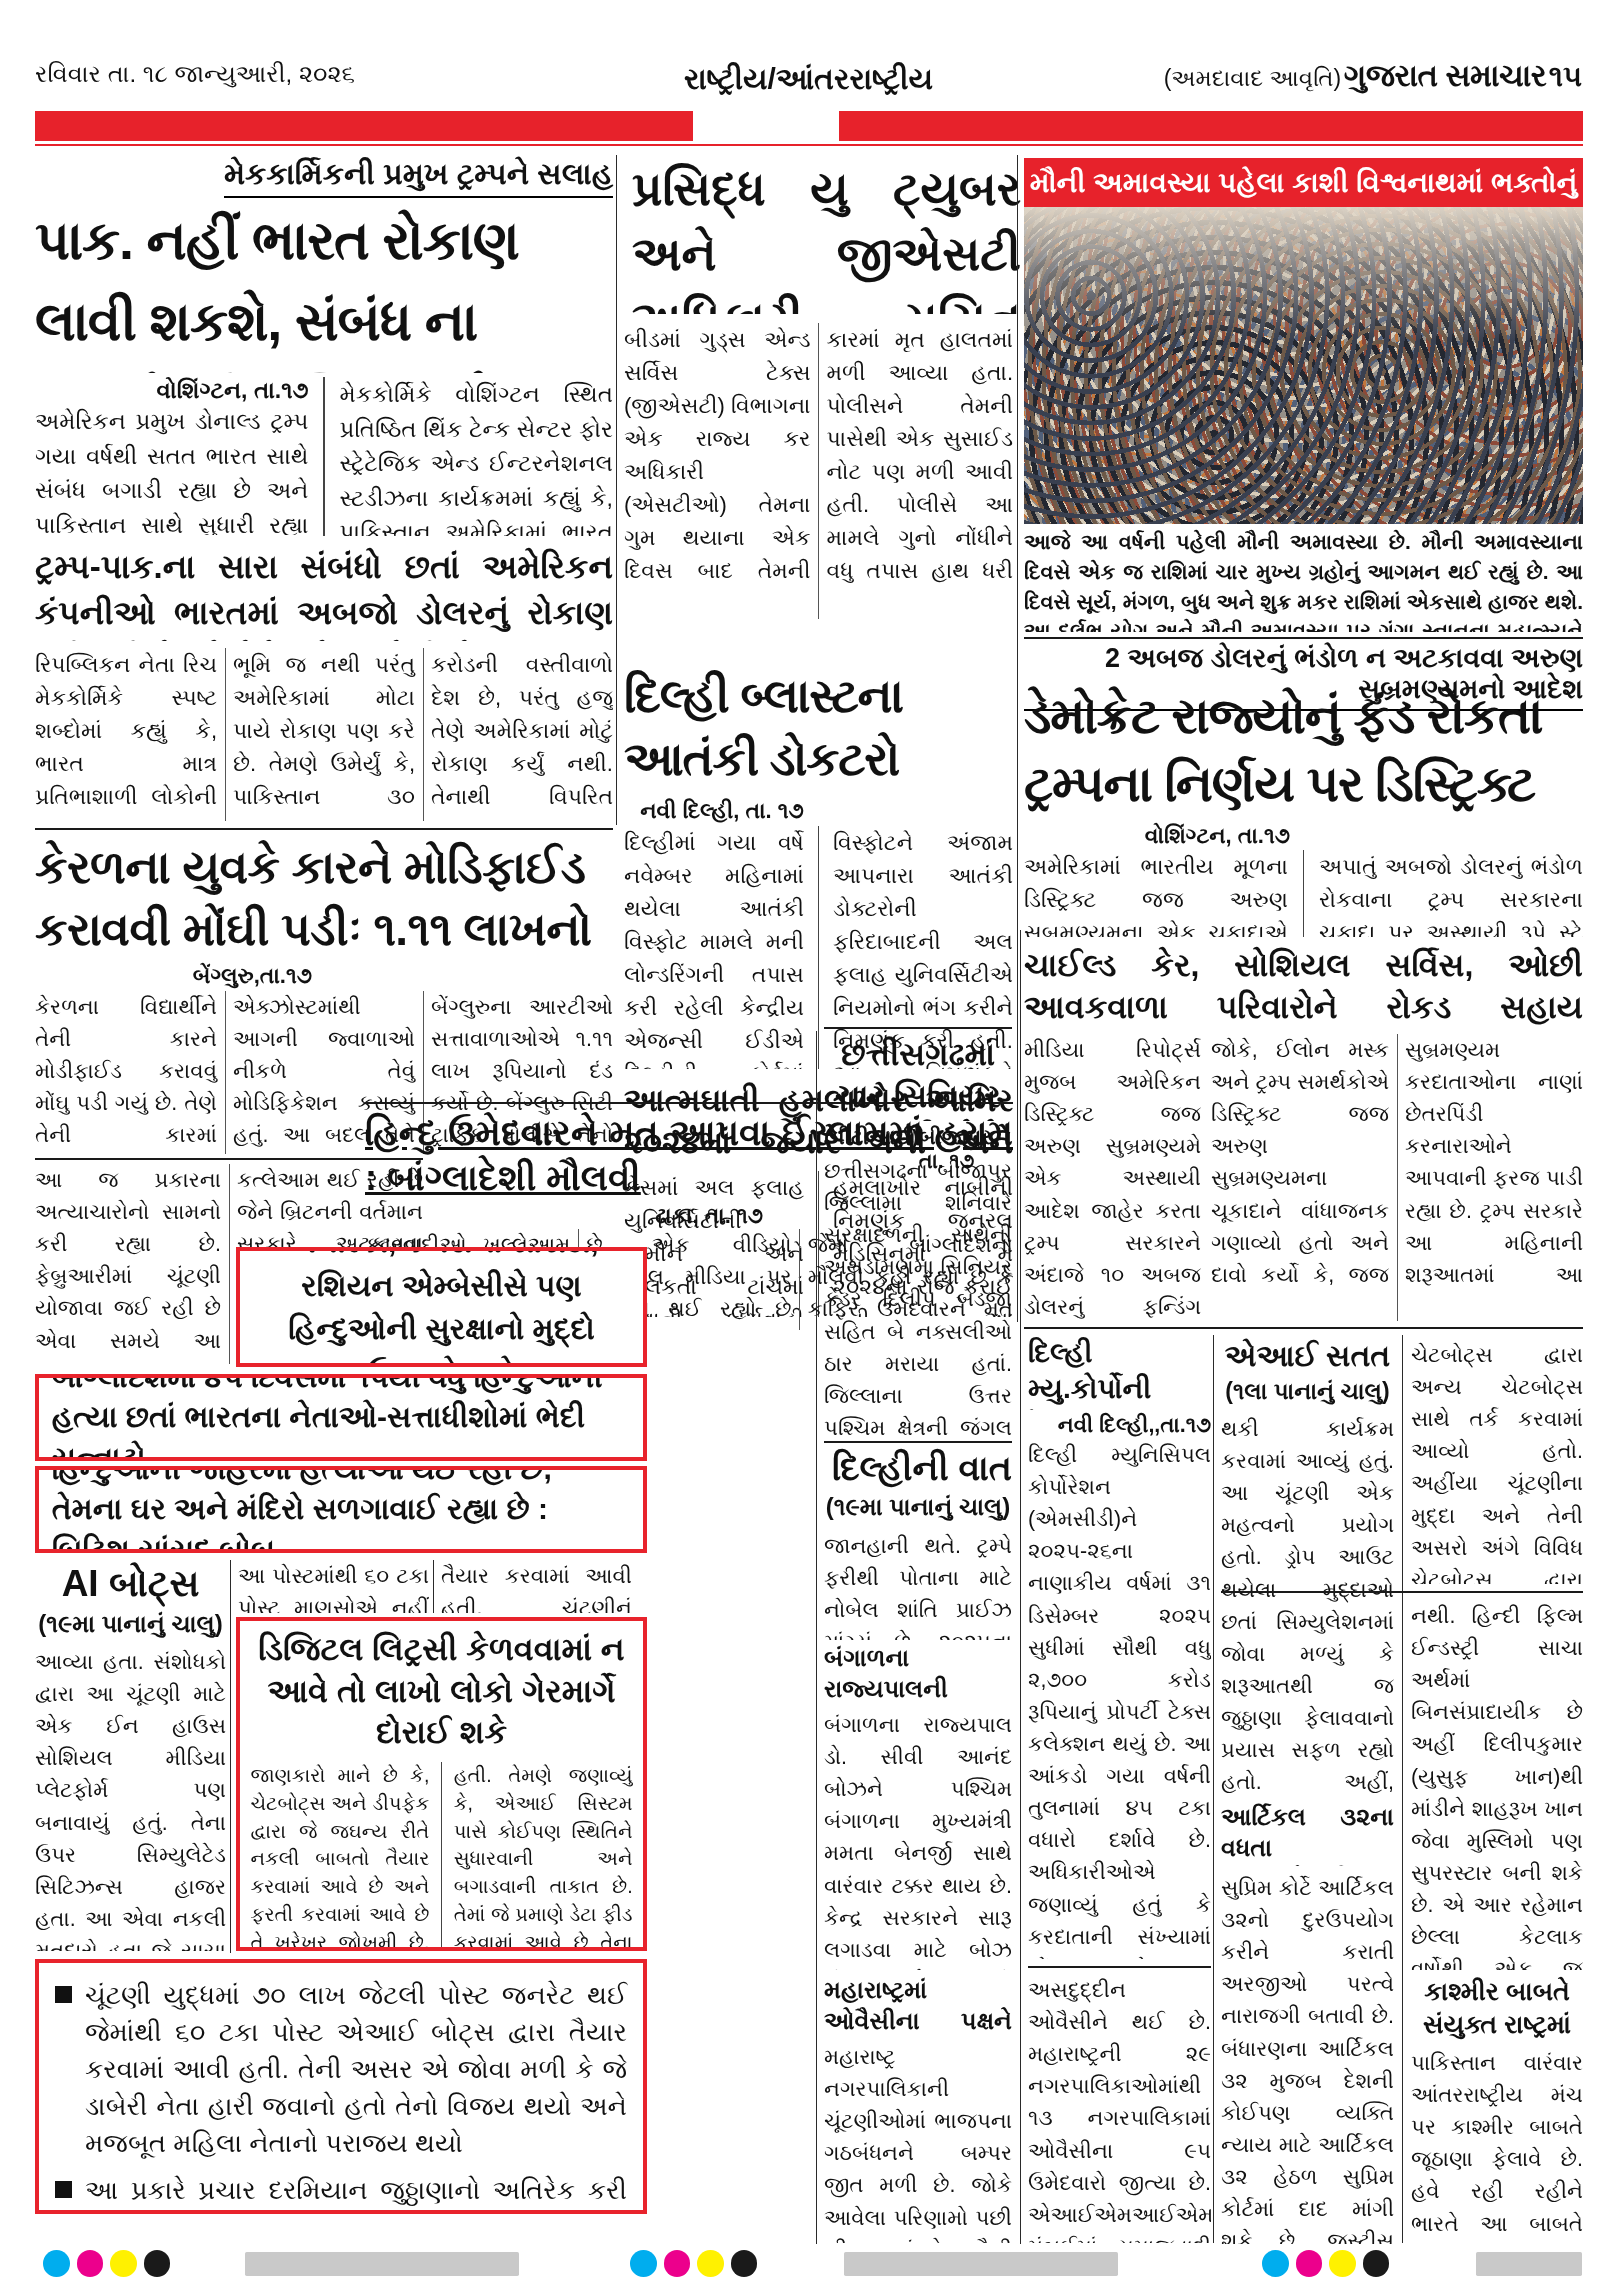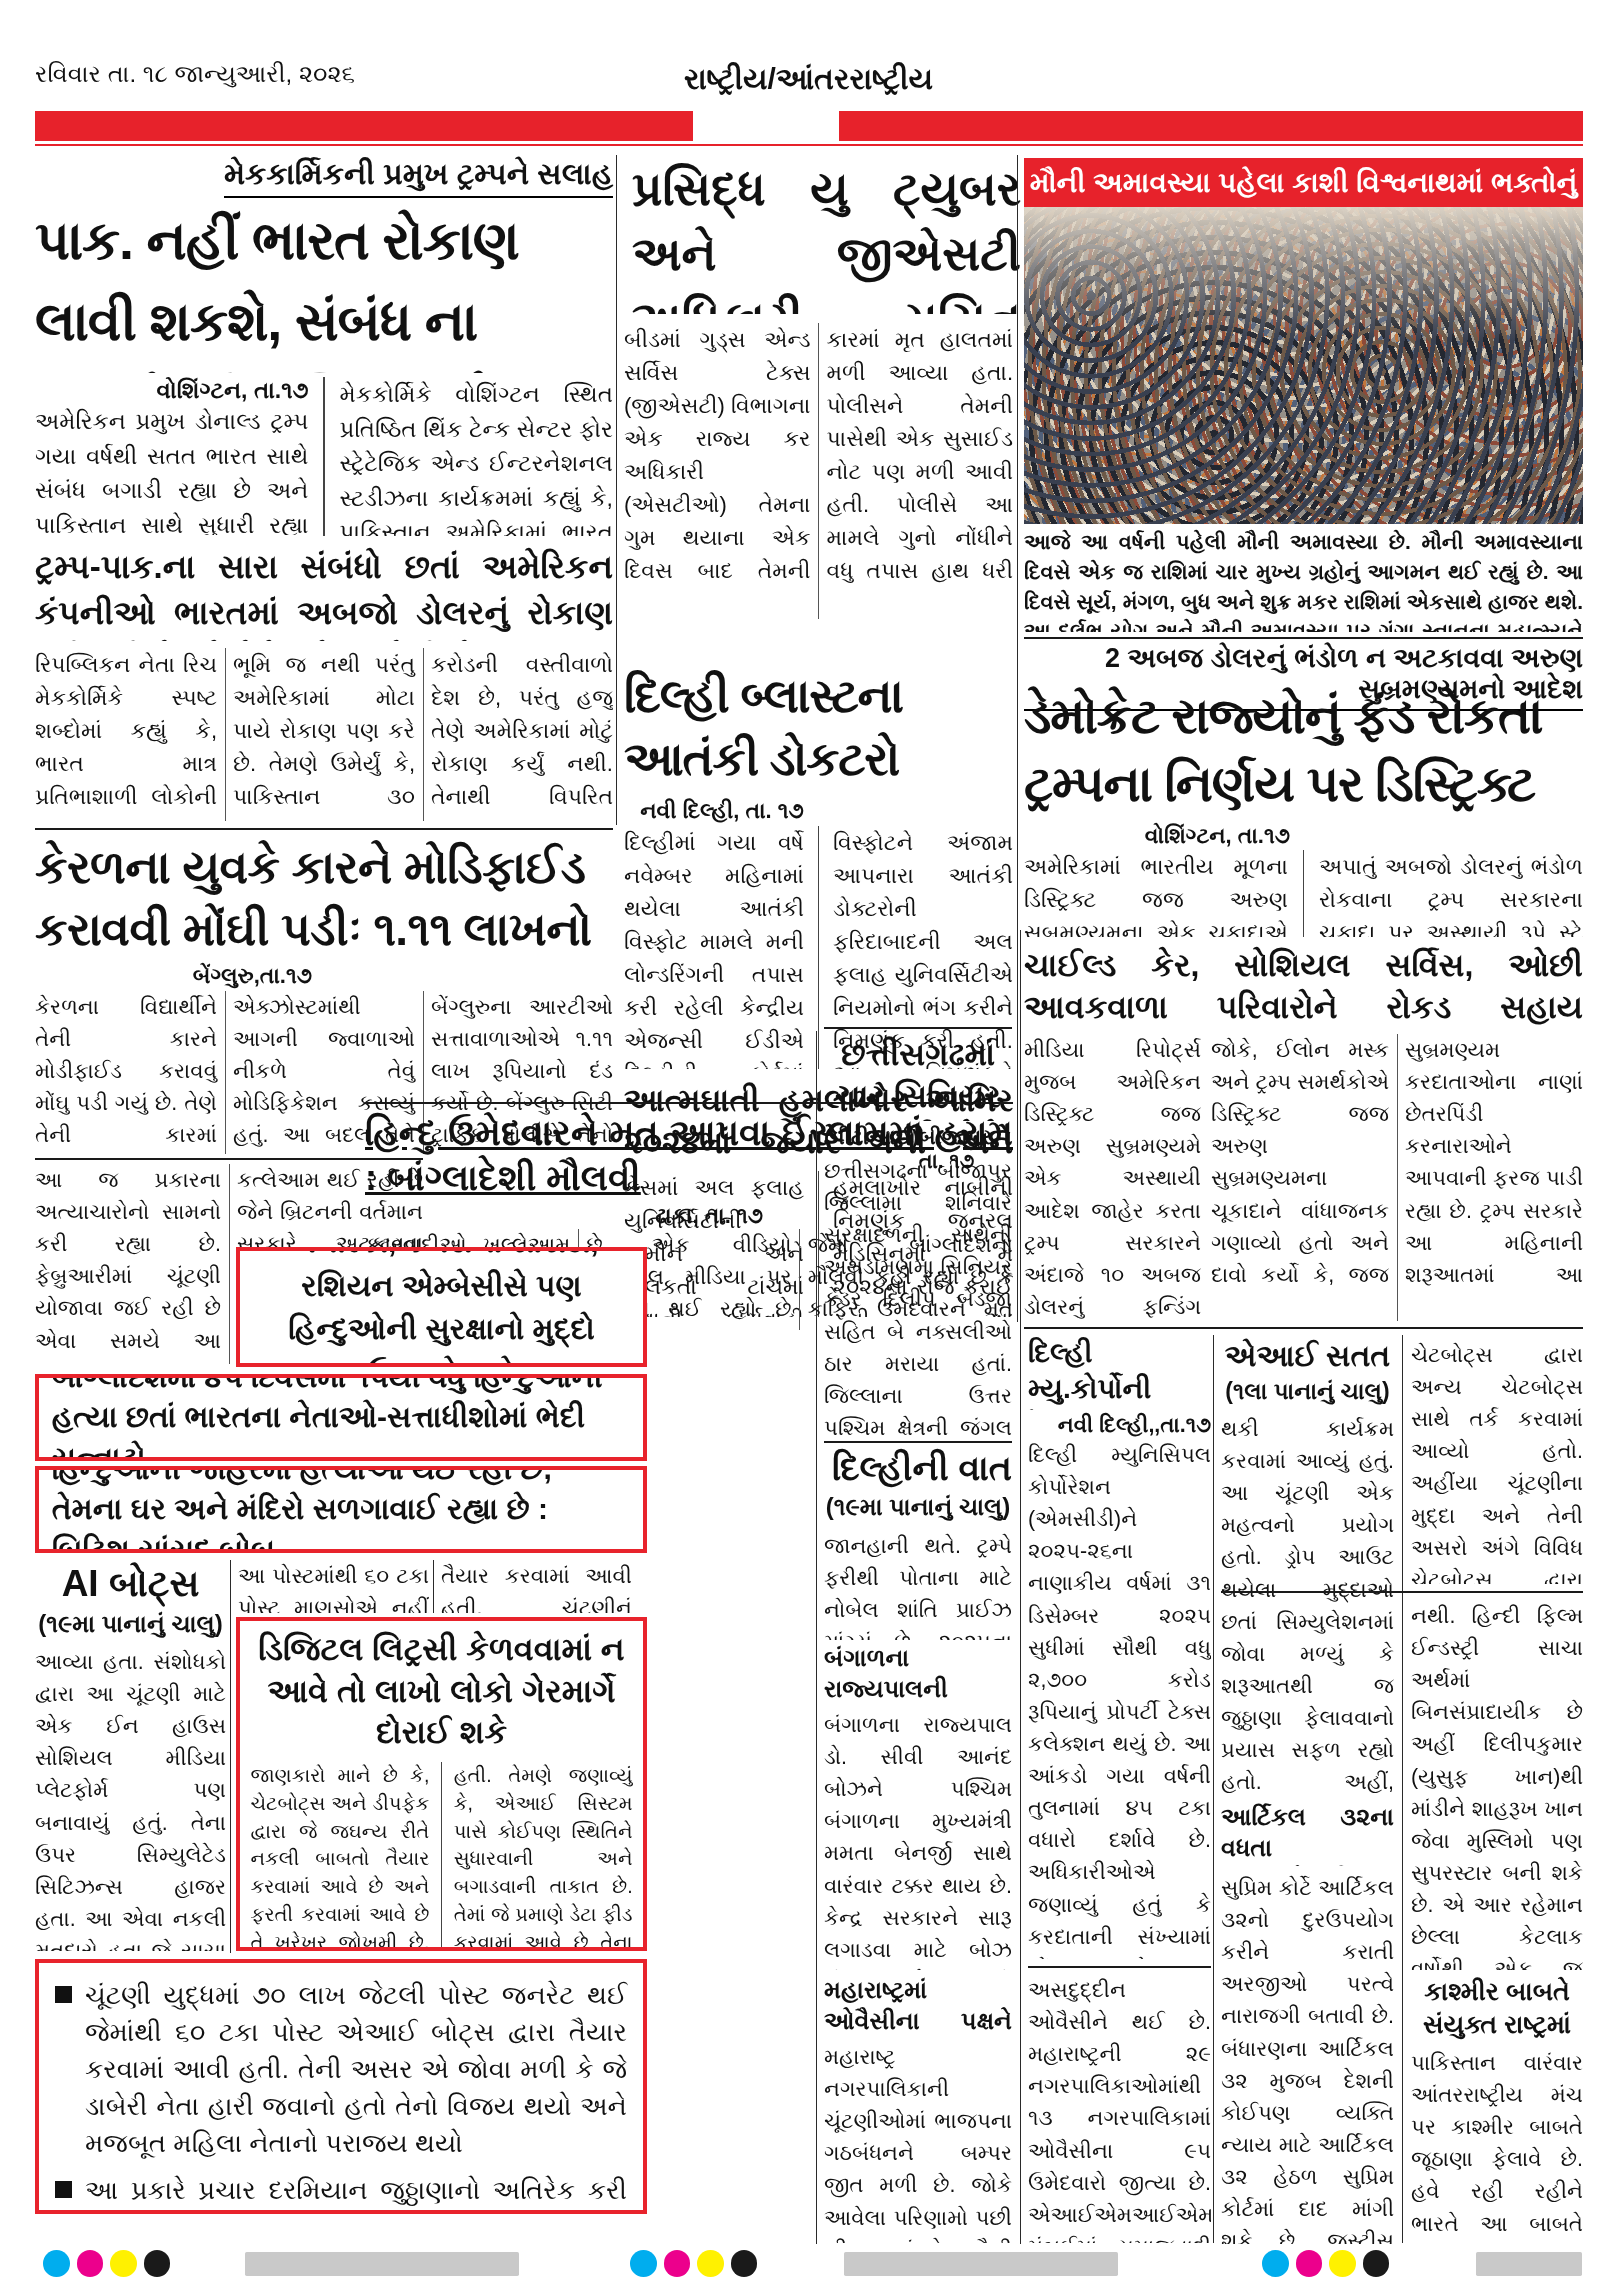--- a/index.html
+++ b/index.html
@@ -32,20 +32,25 @@
       repeating-radial-gradient(circle at 48% 18%, #d8ccb8 0 3.5px, rgba(0,0,0,0) 3.5px 11px),
       repeating-radial-gradient(circle at 78% 80%, #51607a 0 4.6px, rgba(0,0,0,0) 4.6px 14.4px),
       repeating-radial-gradient(circle at 22% 55%, #c2763c 0 2.9px, rgba(0,0,0,0) 2.9px 18px);}
 </style>
 </head>
 <body>
 
 <div id="page">
 
   <div class="abs" style="left:35px;top:60px;font-size:24px;">રવિવાર તા. ૧૮ જાન્યુઆરી, ૨૦૨૬</div>
+  <div class="abs" style="right:35px;top:58px;white-space:nowrap;">
+    <span style="font-size:23px;">(અમદાવાદ આવૃતિ)</span>
+    <span class="b" style="font-size:31px;letter-spacing:-0.6px;">ગુજરાત સમાચાર</span>
+    <span class="b" style="font-size:29px;">૧૫</span>
+  </div>
   <div class="abs ctr" style="left:0;top:62px;width:1617px;font-size:30px;font-weight:bold;">રાષ્ટ્રીય/આંતરરાષ્ટ્રીય</div>
   <div class="abs red" style="left:35px;top:111px;width:658px;height:30px;"></div>
   <div class="abs red" style="left:839px;top:111px;width:744px;height:30px;"></div>
   <div class="abs" style="left:35px;top:144px;width:1548px;height:2.3px;background:#e7222b;"></div>
 
   <div class="abs kicker" style="left:35px;top:157px;width:578px;font-size:30px;"><span>મેકકાર્મિકની પ્રમુખ ટ્રમ્પને સલાહ</span></div>
   <div class="abs b clip" style="left:35px;top:200px;width:580px;height:173px;font-size:54px;line-height:1.5;letter-spacing:-1.2px;">પાક. નહીં ભારત રોકાણ લાવી શકશે, સંબંધ ના બગાડો : રિપબ્લિકન નેતા</div>
   <div class="abs" style="left:35px;top:377px;width:578px;">
     <div style="display:flex;gap:15px;">
       <div style="width:281px;">

